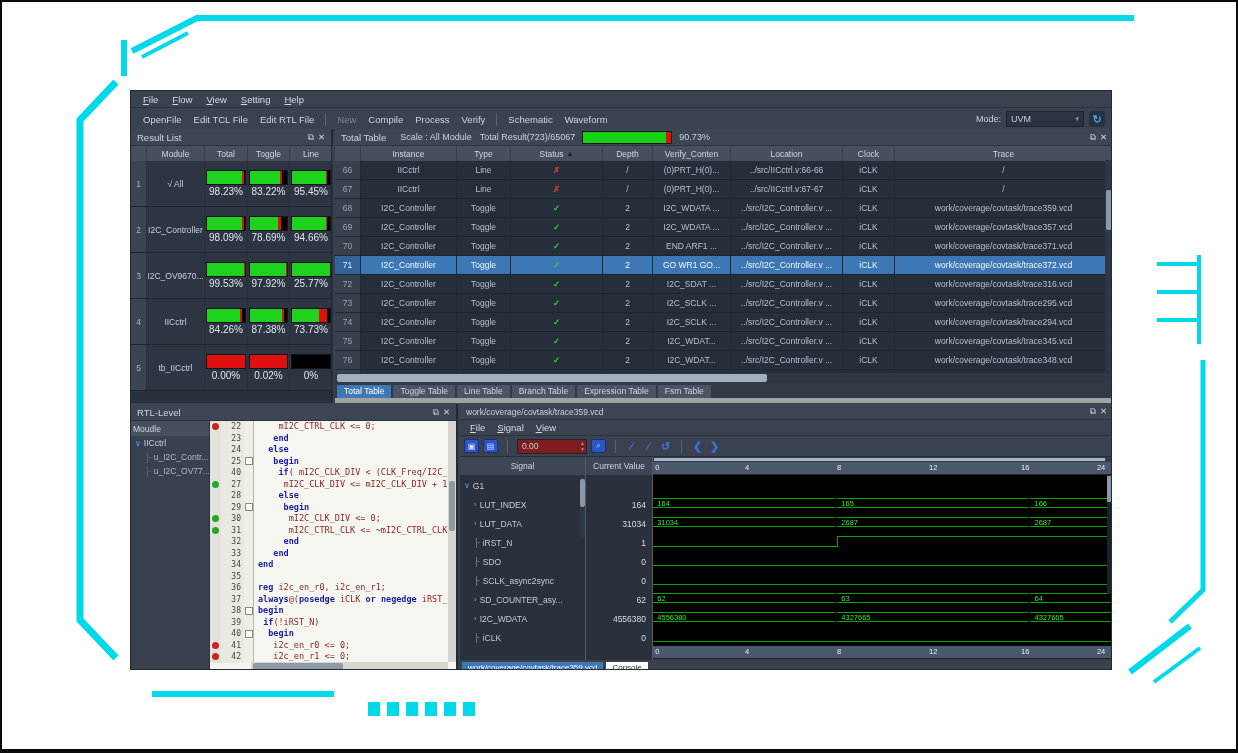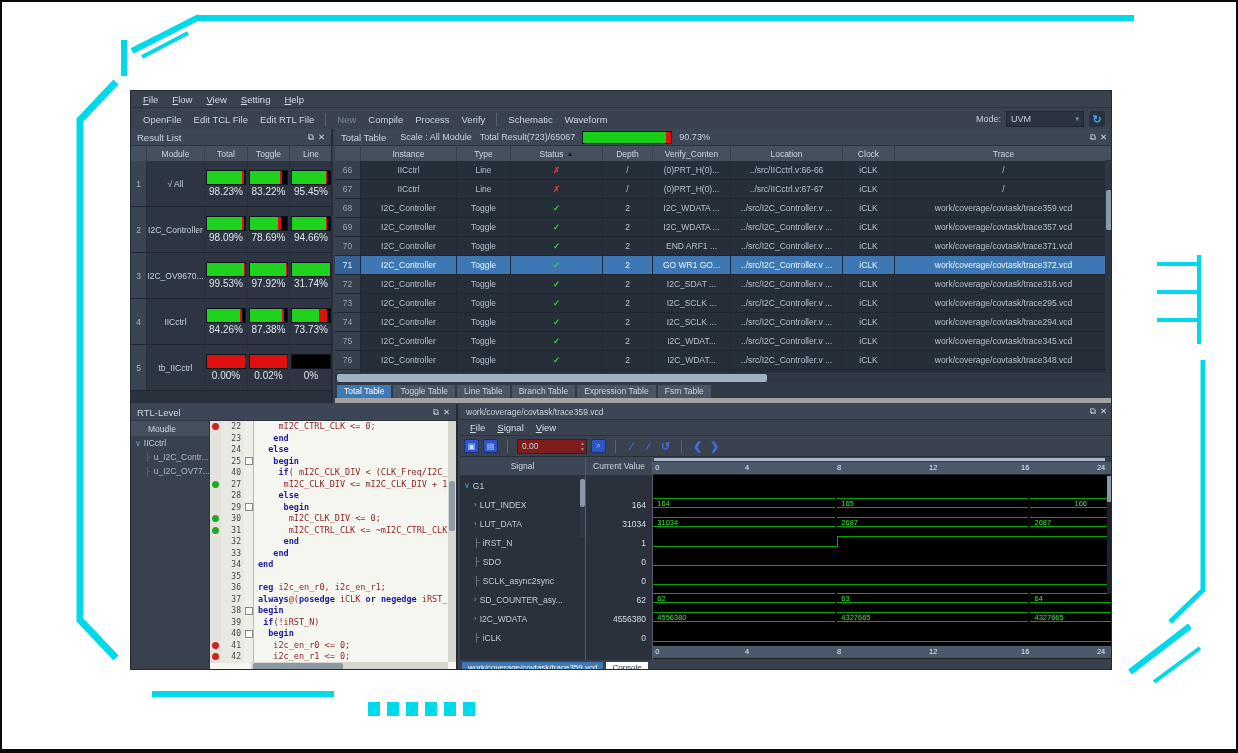--- a/index.html
+++ b/index.html
@@ -62,21 +62,21 @@
   .vscroll .thumb{position:absolute;left:1px;width:6px;background:#8a99aa;border-radius:2px;}
   .hscroll{height:10px;background:#2e3743;position:relative;}
   .hscroll .thumb{position:absolute;top:1px;height:8px;background:#9fb0c0;border-radius:2px;}
   .tabs{height:15px;display:flex;gap:2px;background:#313a47;align-items:flex-end;padding-left:2px;}
   .tab{font-size:8.5px;padding:1px 7px 2px;background:#4a5464;color:#cdd6e0;white-space:nowrap;}
   .tab.active{background:#3f79b5;color:#fff;}
   
   #rtl{position:absolute;left:0;top:313px;width:327px;height:267px;background:#39414e;border-right:2px solid #232b36;box-sizing:border-box;}
   #rtl-body{position:relative;height:250px;display:flex;}
   #rtl-tree{width:78px;background:#39414e;border-right:1px solid #2b3340;}
-  .tree-hd{height:15px;background:#454f5e;font-size:8.5px;color:#cdd6e0;display:flex;align-items:center;padding-left:17px;}
+  .tree-hd{height:15px;background:#454f5e;font-size:8.5px;color:#cdd6e0;display:flex;align-items:center;padding-left:2px;}
   .tr-item{font-size:8.5px;color:#c6d0da;height:14px;display:flex;align-items:center;gap:3px;white-space:nowrap;overflow:hidden;}
   .tr-item .ar{color:#4f9cf0;font-size:8px;}
   .tr-item.child{color:#aeb8c4;}
   .tr-item .tl{color:#67717f;font-size:8px;}
   #code-pane{position:relative;flex:1;background:#f6f6f0;overflow:hidden;font-family:"DejaVu Sans Mono",monospace;}
   .cl{display:flex;height:11.5px;line-height:11.5px;font-size:8.5px;white-space:pre;}
   .cl .mk{width:11px;background:#e3e3db;display:flex;align-items:center;justify-content:center;flex:none;}
   .dot{width:7px;height:7px;border-radius:50%;}
   .dot.red{background:#cc2222;}
   .dot.green{background:#23a823;}
@@ -274,21 +274,21 @@
                 <span class="g" style="width: 97%;"></span>
                 <span class="r" style="width: 3%;"></span>
               </div>
               <div class="pct">97.92%</div>
             </div>
             <div class="rl-cell">
               <div class="bar">
                 <span class="g" style="width: 100%;"></span>
                 <span class="r" style="width: 0%;"></span>
               </div>
-              <div class="pct">31.74%</div>
+              <div class="pct">25.77%</div>
             </div>
           </div>
           <div class="rl-row">
             <div class="rl-num">4</div>
             <div class="rl-mod">IICctrl</div>
             <div class="rl-cell">
               <div class="bar">
                 <span class="g" style="width: 88%;"></span>
                 <span class="r" style="width: 5%;"></span>
               </div>
@@ -676,21 +676,21 @@
               <span style="left: 96.5%;">24</span>
             </div>
           <div id="wave-rows">
               <div class="wrow"></div>
               <div class="wrow">
                 <div class="busseg" style="left: 0%; width: 39.6%;"></div>
                 <span class="buslabel" style="left: 0.5%;">164</span>
                 <div class="busseg" style="left: 40%; width: 41.6%;"></div>
                 <span class="buslabel" style="left: 40.5%;">165</span>
                 <div class="busseg" style="left: 82%; width: 17.6%;"></div>
-                <span class="buslabel" style="left: 82.5%; margin-left: 40px;">166</span>
+                <span class="buslabel" style="left: 82.5%;">166</span>
               </div>
               <div class="wrow">
                 <div class="busseg" style="left: 0%; width: 39.6%;"></div>
                 <span class="buslabel" style="left: 0.5%;">31034</span>
                 <div class="busseg" style="left: 40%; width: 41.6%;"></div>
                 <span class="buslabel" style="left: 40.5%;">2687</span>
                 <div class="busseg" style="left: 82%; width: 17.6%;"></div>
                 <span class="buslabel" style="left: 82.5%;">2687</span>
               </div>
               <div class="wrow">

